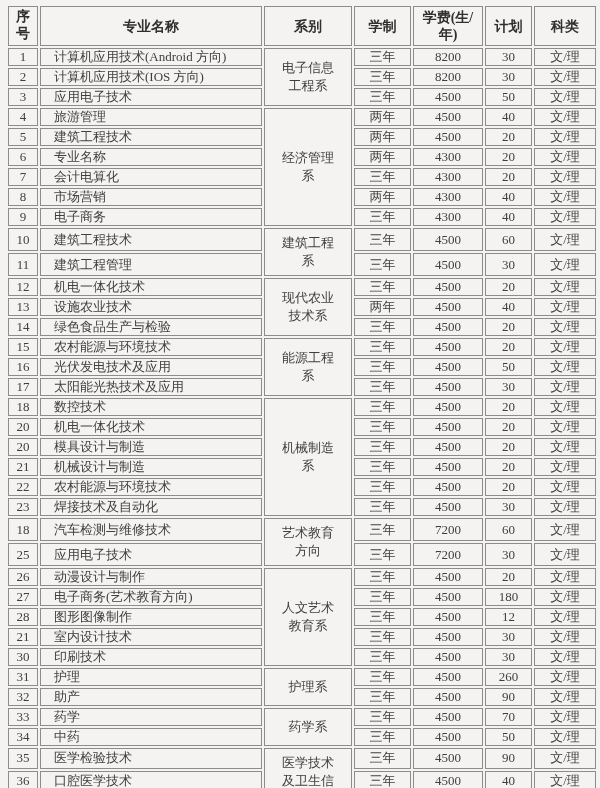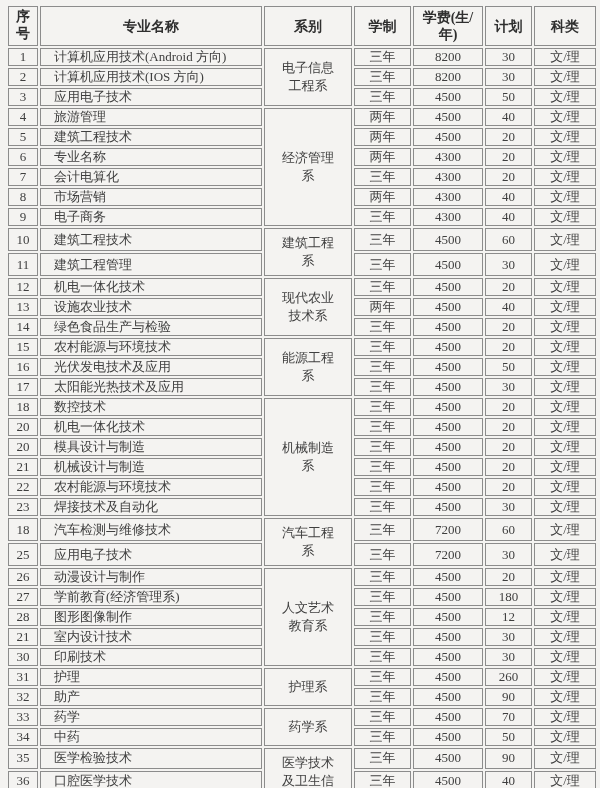--- a/index.html
+++ b/index.html
@@ -278,21 +278,21 @@
         <td class="cell-no">23</td>
         <td class="cell-major">焊接技术及自动化</td>
         <td class="cell-duration">三年</td>
         <td class="cell-tuition">4500</td>
         <td class="cell-plan">30</td>
         <td class="cell-category">文/理</td>
       </tr>
       <tr>
         <td class="cell-no">18</td>
         <td class="cell-major">汽车检测与维修技术</td>
-        <td class="cell-department" rowspan="2">汽车工程系</td>
+        <td class="cell-department" rowspan="2">艺术教育方向</td>
         <td class="cell-duration">三年</td>
         <td class="cell-tuition">7200</td>
         <td class="cell-plan">60</td>
         <td class="cell-category">文/理</td>
       </tr>
       <tr>
         <td class="cell-no">25</td>
         <td class="cell-major">应用电子技术</td>
         <td class="cell-duration">三年</td>
         <td class="cell-tuition">7200</td>
@@ -303,21 +303,21 @@
         <td class="cell-no">26</td>
         <td class="cell-major">动漫设计与制作</td>
         <td class="cell-department" rowspan="5">人文艺术教育系</td>
         <td class="cell-duration">三年</td>
         <td class="cell-tuition">4500</td>
         <td class="cell-plan">20</td>
         <td class="cell-category">文/理</td>
       </tr>
       <tr>
         <td class="cell-no">27</td>
-        <td class="cell-major">学前教育(经济管理系)</td>
+        <td class="cell-major">电子商务(艺术教育方向)</td>
         <td class="cell-duration">三年</td>
         <td class="cell-tuition">4500</td>
         <td class="cell-plan">180</td>
         <td class="cell-category">文/理</td>
       </tr>
       <tr>
         <td class="cell-no">28</td>
         <td class="cell-major">图形图像制作</td>
         <td class="cell-duration">三年</td>
         <td class="cell-tuition">4500</td>

